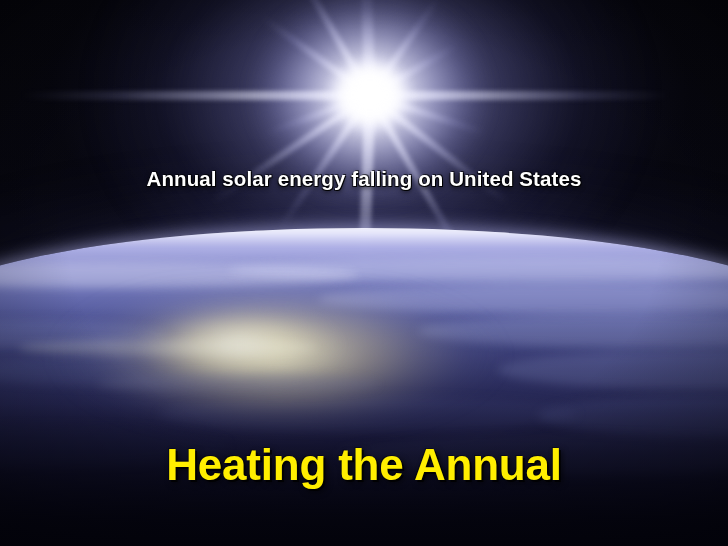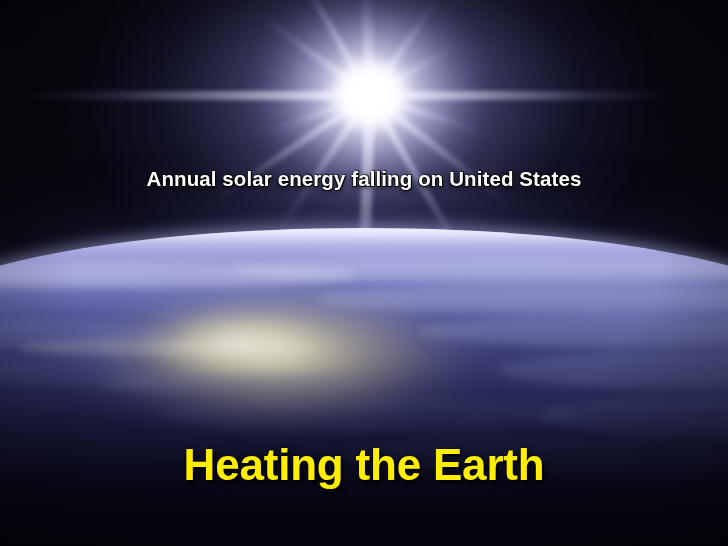--- a/index.html
+++ b/index.html
@@ -296,15 +296,15 @@
     <div class="band" style="left:120px; top:112px; width:300px; height:16px; background:rgba(255,255,240,0.26);"></div>
     <div class="band" style="left:200px; top:146px; width:280px; height:20px; background:rgba(120,124,168,0.26);"></div>
   </div>
 
   <div class="vignette"></div>
 
   <div class="caption">
     <span class="ln">Annual solar energy falling on United States</span>
   </div>
 
-  <div class="title">Heating the Earth</div>
+  <div class="title">Heating the Annual</div>
 
 </div>
 
 </body></html>

